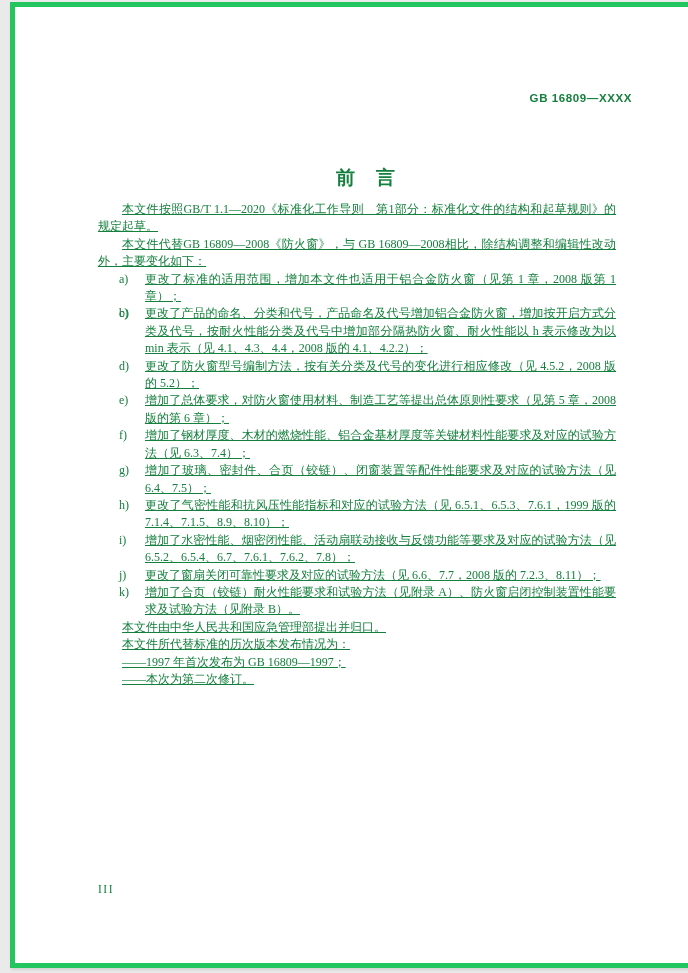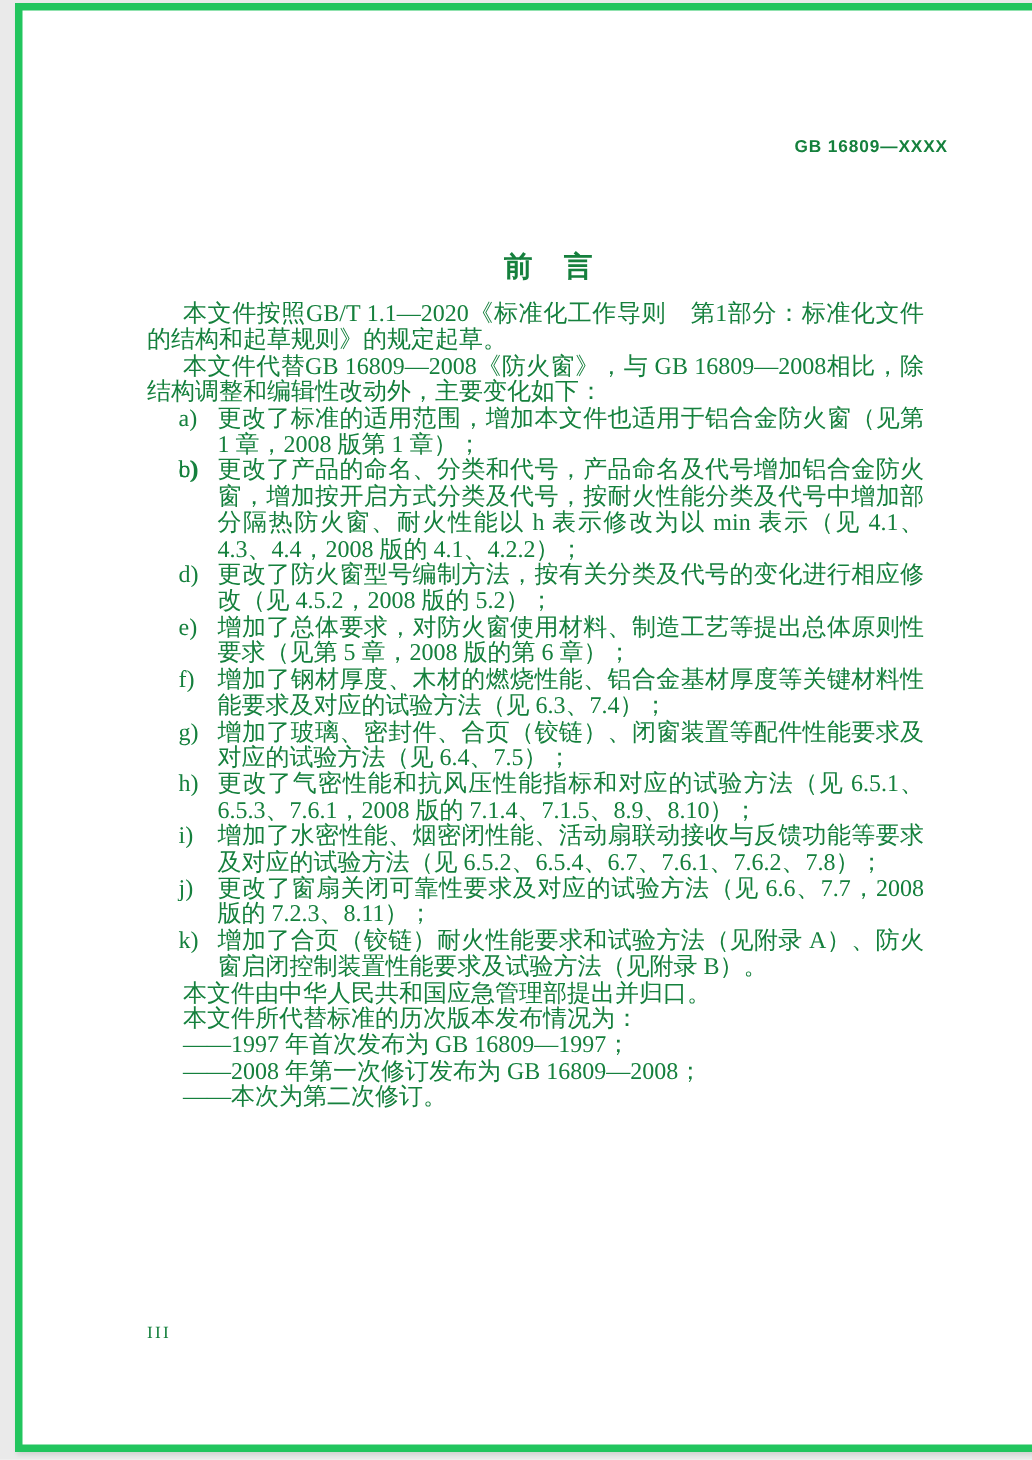--- a/index.html
+++ b/index.html
@@ -47,22 +47,23 @@
     font-weight: bold;
     font-size: 19px;
     letter-spacing: 1px;
   }
   .content {
     position: absolute;
     left: 83px;
     top: 194px;
     width: 518px;
     font-family: "Liberation Serif", "DejaVu Serif", serif;
-    font-size: 16px;
+    font-size: 12px;
     line-height: 17.4px;
+    text-decoration: underline;
   }
   .para {
     margin: 0;
     text-indent: 24px;
     text-align: justify;
   }
   .change-list {
     margin: 0;
     padding: 0;
   }
@@ -128,41 +129,40 @@
         <div class="li">
           <span class="li-label">f)</span>
           <span class="li-text">增加了钢材厚度、木材的燃烧性能、铝合金基材厚度等关键材料性能要求及对应的试验方法（见 6.3、7.4）；</span>
         </div>
         <div class="li">
           <span class="li-label">g)</span>
           <span class="li-text">增加了玻璃、密封件、合页（铰链）、闭窗装置等配件性能要求及对应的试验方法（见 6.4、7.5）；</span>
         </div>
         <div class="li">
           <span class="li-label">h)</span>
-          <span class="li-text">更改了气密性能和抗风压性能指标和对应的试验方法（见 6.5.1、6.5.3、7.6.1，2008 版的 7.1.4、7.1.5、8.9、8.10）；</span>
+          <span class="li-text">更改了气密性能和抗风压性能指标和对应的试验方法（见 6.5.1、6.5.3、7.6.1，1999 版的 7.1.4、7.1.5、8.9、8.10）；</span>
         </div>
         <div class="li">
           <span class="li-label">i)</span>
           <span class="li-text">增加了水密性能、烟密闭性能、活动扇联动接收与反馈功能等要求及对应的试验方法（见 6.5.2、6.5.4、6.7、7.6.1、7.6.2、7.8）；</span>
         </div>
         <div class="li">
           <span class="li-label">j)</span>
           <span class="li-text">更改了窗扇关闭可靠性要求及对应的试验方法（见 6.6、7.7，2008 版的 7.2.3、8.11）；</span>
         </div>
         <div class="li">
           <span class="li-label">k)</span>
           <span class="li-text">增加了合页（铰链）耐火性能要求和试验方法（见附录 A）、防火窗启闭控制装置性能要求及试验方法（见附录 B）。</span>
         </div>
       </div>
 
       <div class="closing">
         <p class="para">本文件由中华人民共和国应急管理部提出并归口。</p>
         <p class="para">本文件所代替标准的历次版本发布情况为：</p>
         <p class="para">——1997 年首次发布为 GB 16809—1997；</p>
-        <p class="para">——2008 年第一次修订发布为 GB 16809—2008；</p>
         <p class="para">——本次为第二次修订。</p>
       </div>
 
     </div>
 
     <div class="page-number">III</div>
 
   </div>
 </div>
 

